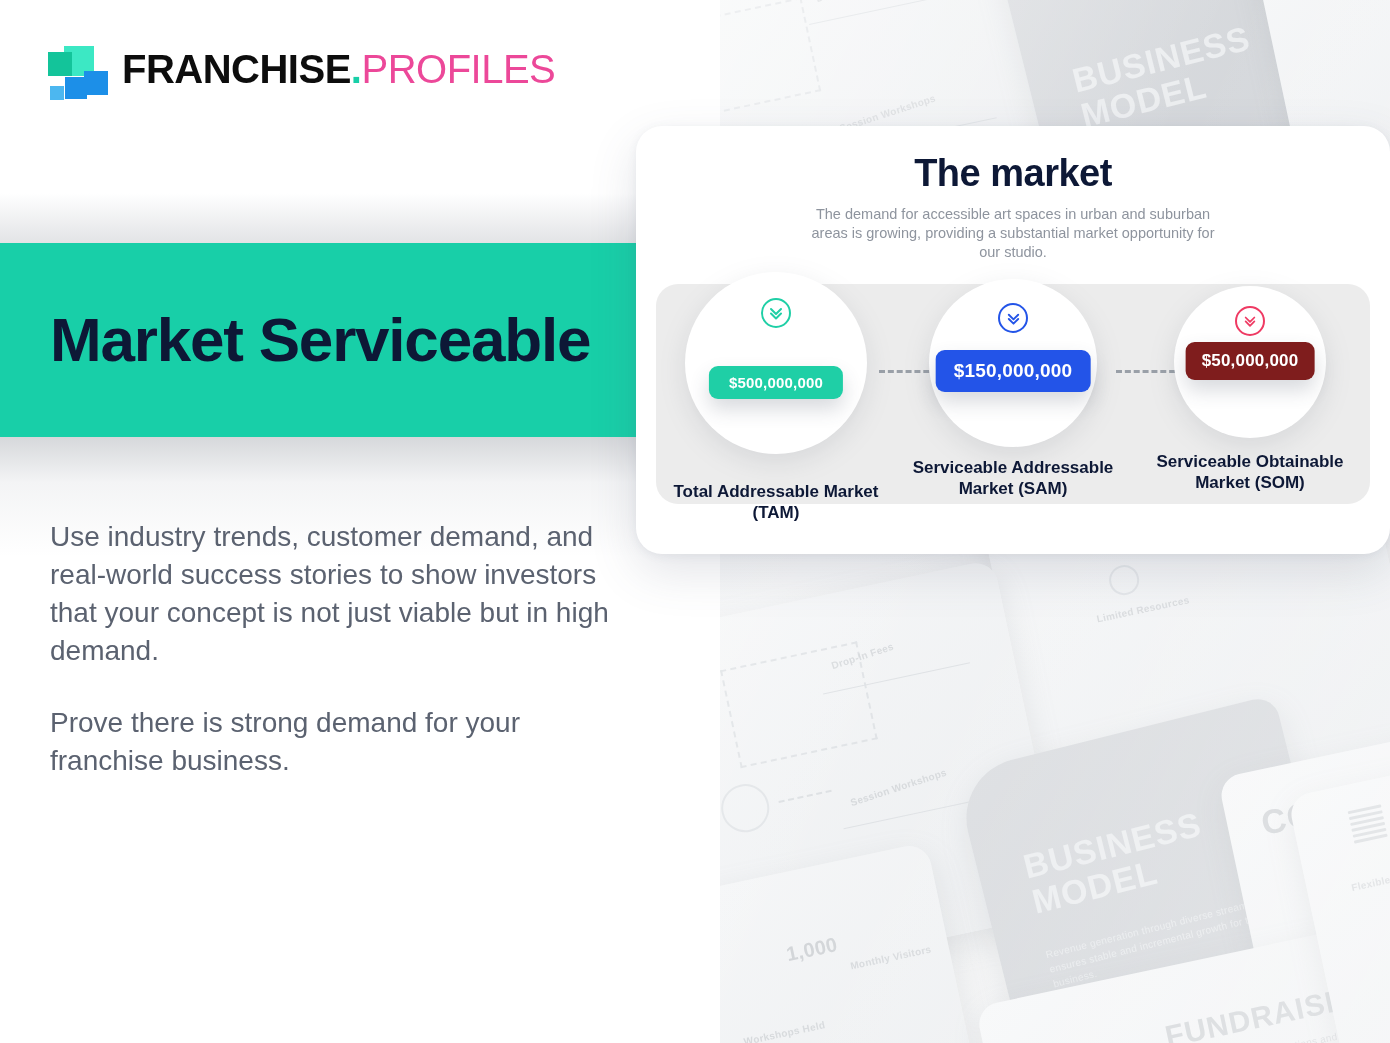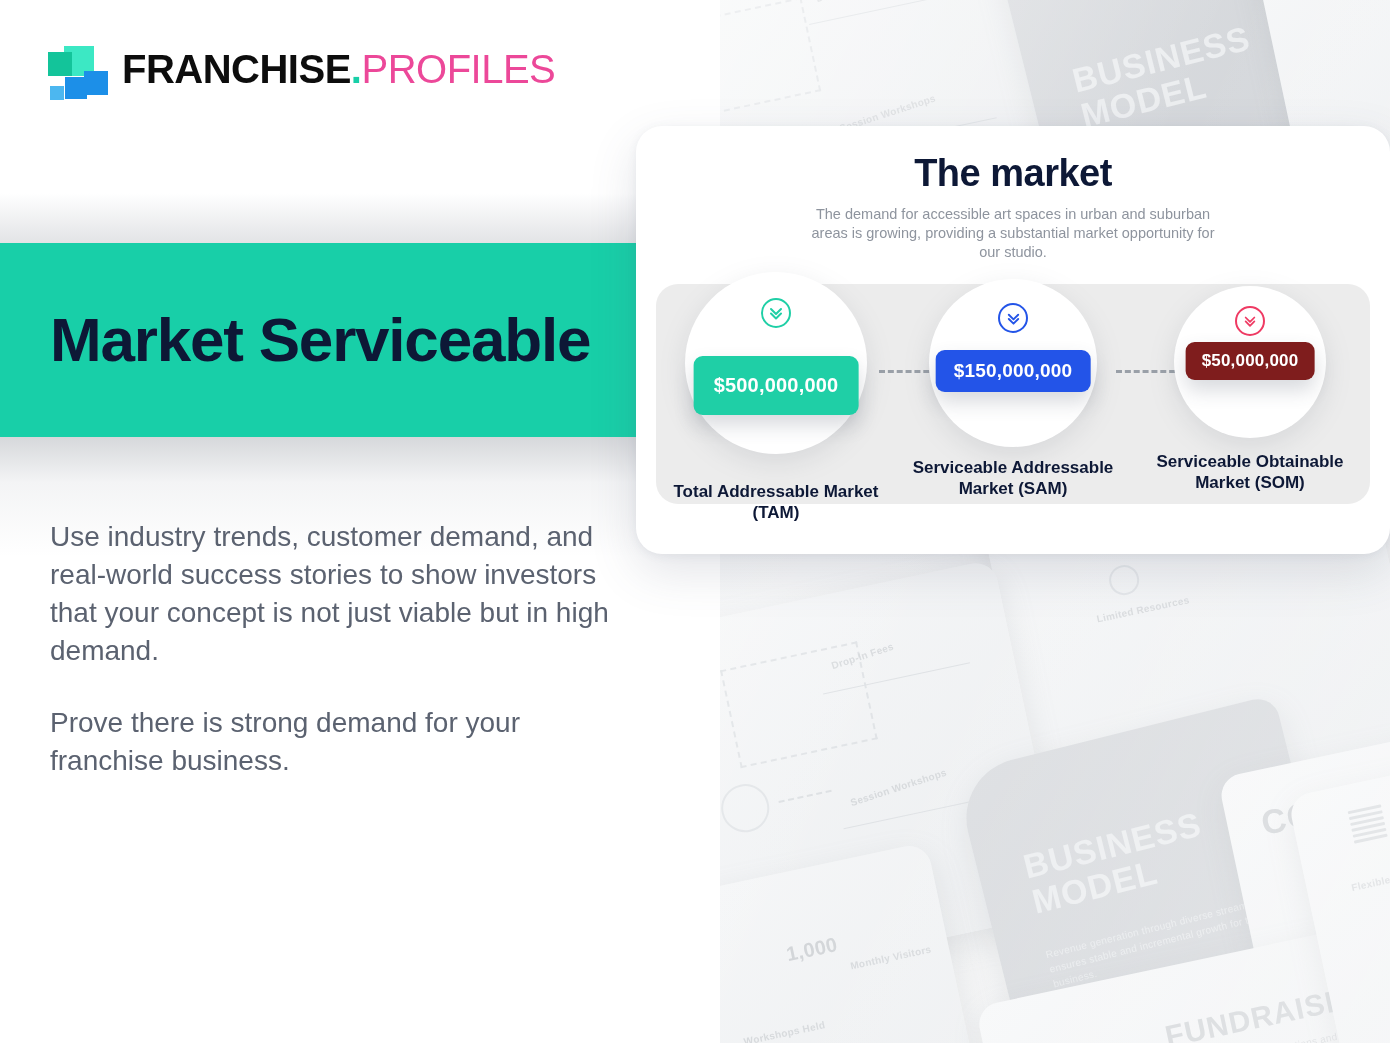--- a/index.html
+++ b/index.html
@@ -127,23 +127,23 @@
 
   .chev{
     margin-top:26px; width:30px; height:30px; border-radius:50%;
     border:2px solid currentColor; display:flex; align-items:center; justify-content:center;
   }
   .col-sam .chev{ margin-top:24px; }
   .col-som .chev{ margin-top:20px; }
   .chev svg{ display:block; }
 
   .badge{
-    position:absolute; left:50%; top:84px; transform:translateX(-50%);
-    padding:18px 20px; border-radius:9px; white-space:nowrap;
-    color:#fff; font-weight:800; font-size:20px; letter-spacing:.2px;
+    position:absolute; left:50%; top:94px; transform:translateX(-50%);
+    padding:8px 20px; border-radius:9px; white-space:nowrap;
+    color:#fff; font-weight:800; font-size:15px; letter-spacing:.2px;
     box-shadow:0 10px 20px rgba(60,70,90,.20);
   }
   .col-sam .badge{ top:78px; font-size:19px; padding:10px 18px; }
   .col-som .badge{ top:70px; font-size:17px; padding:9px 16px; }
 
   .lbl{
     position:absolute; top:210px; width:230px; text-align:center;
     font-size:17px; font-weight:800; color:#0d1836; line-height:1.22;
   }
   .col-sam .lbl{ top:186px; }

